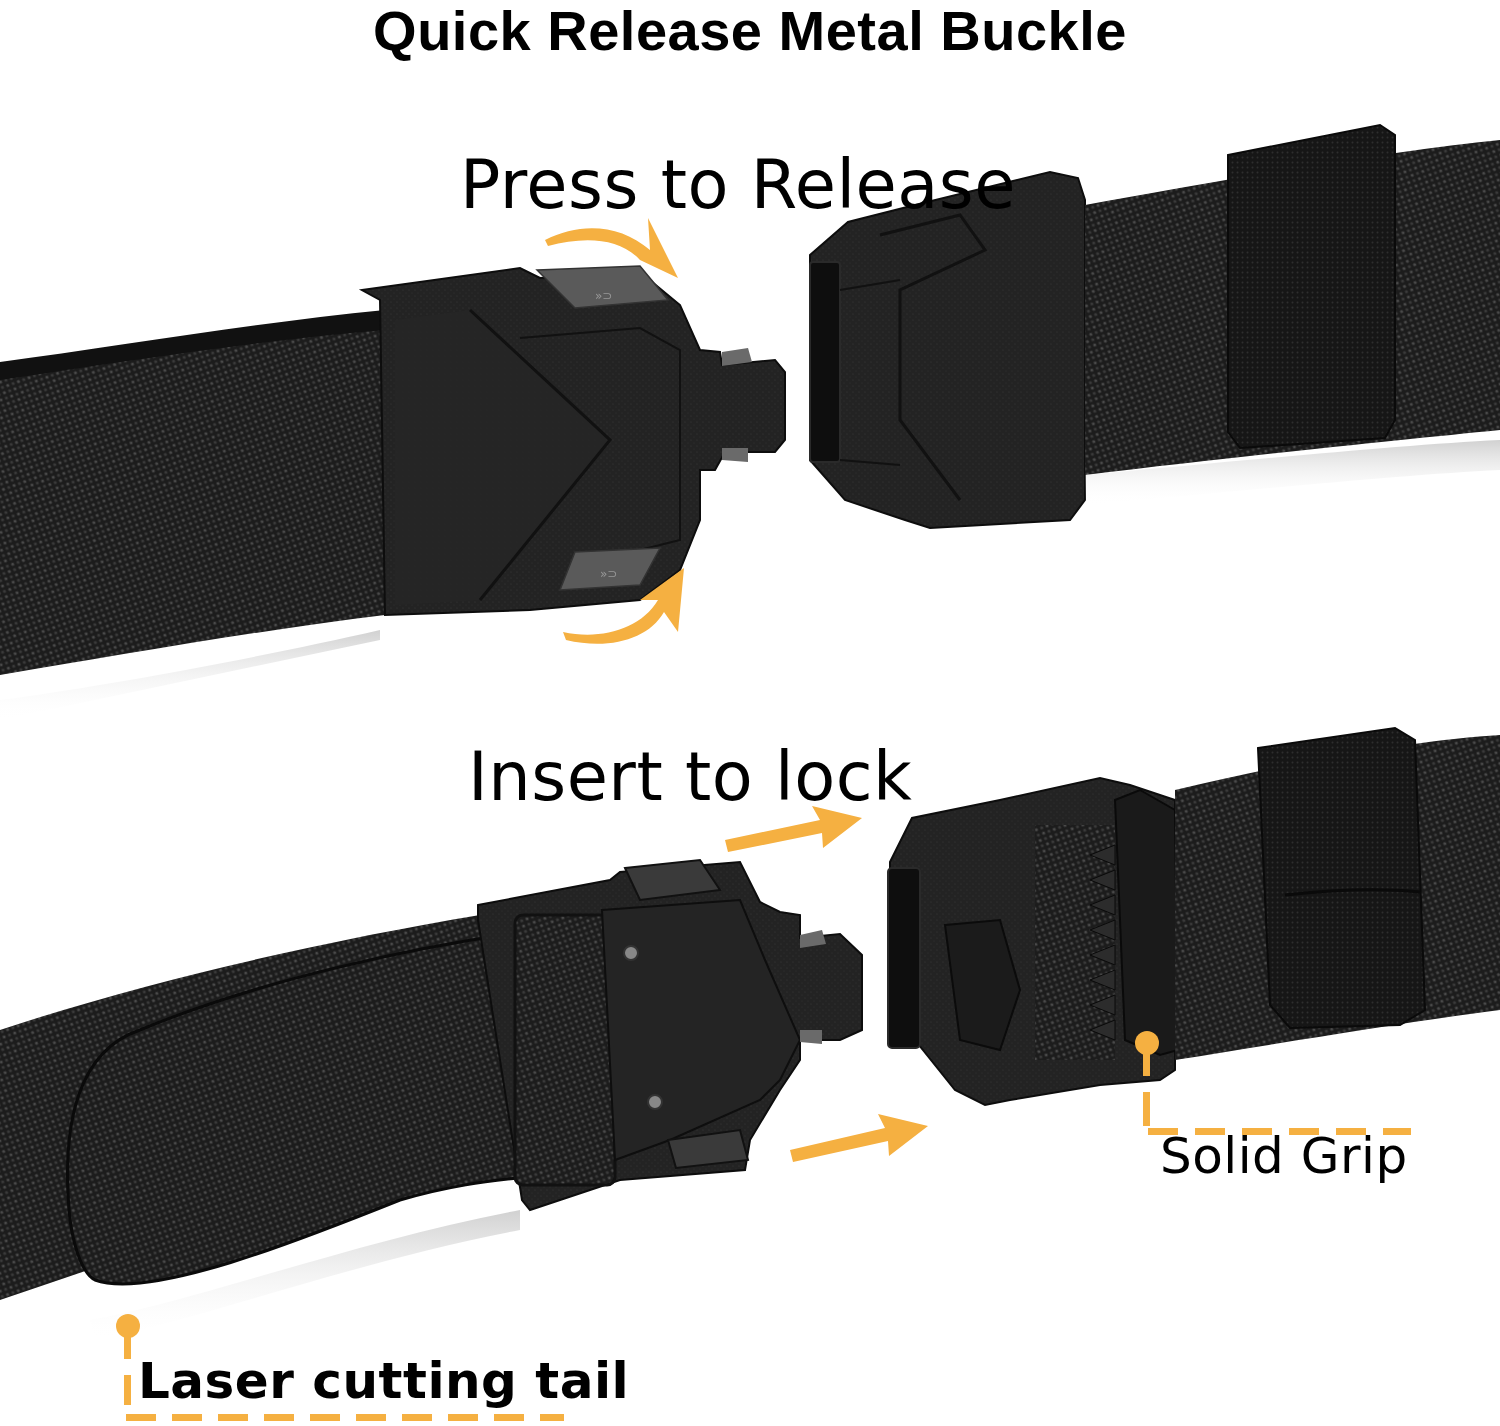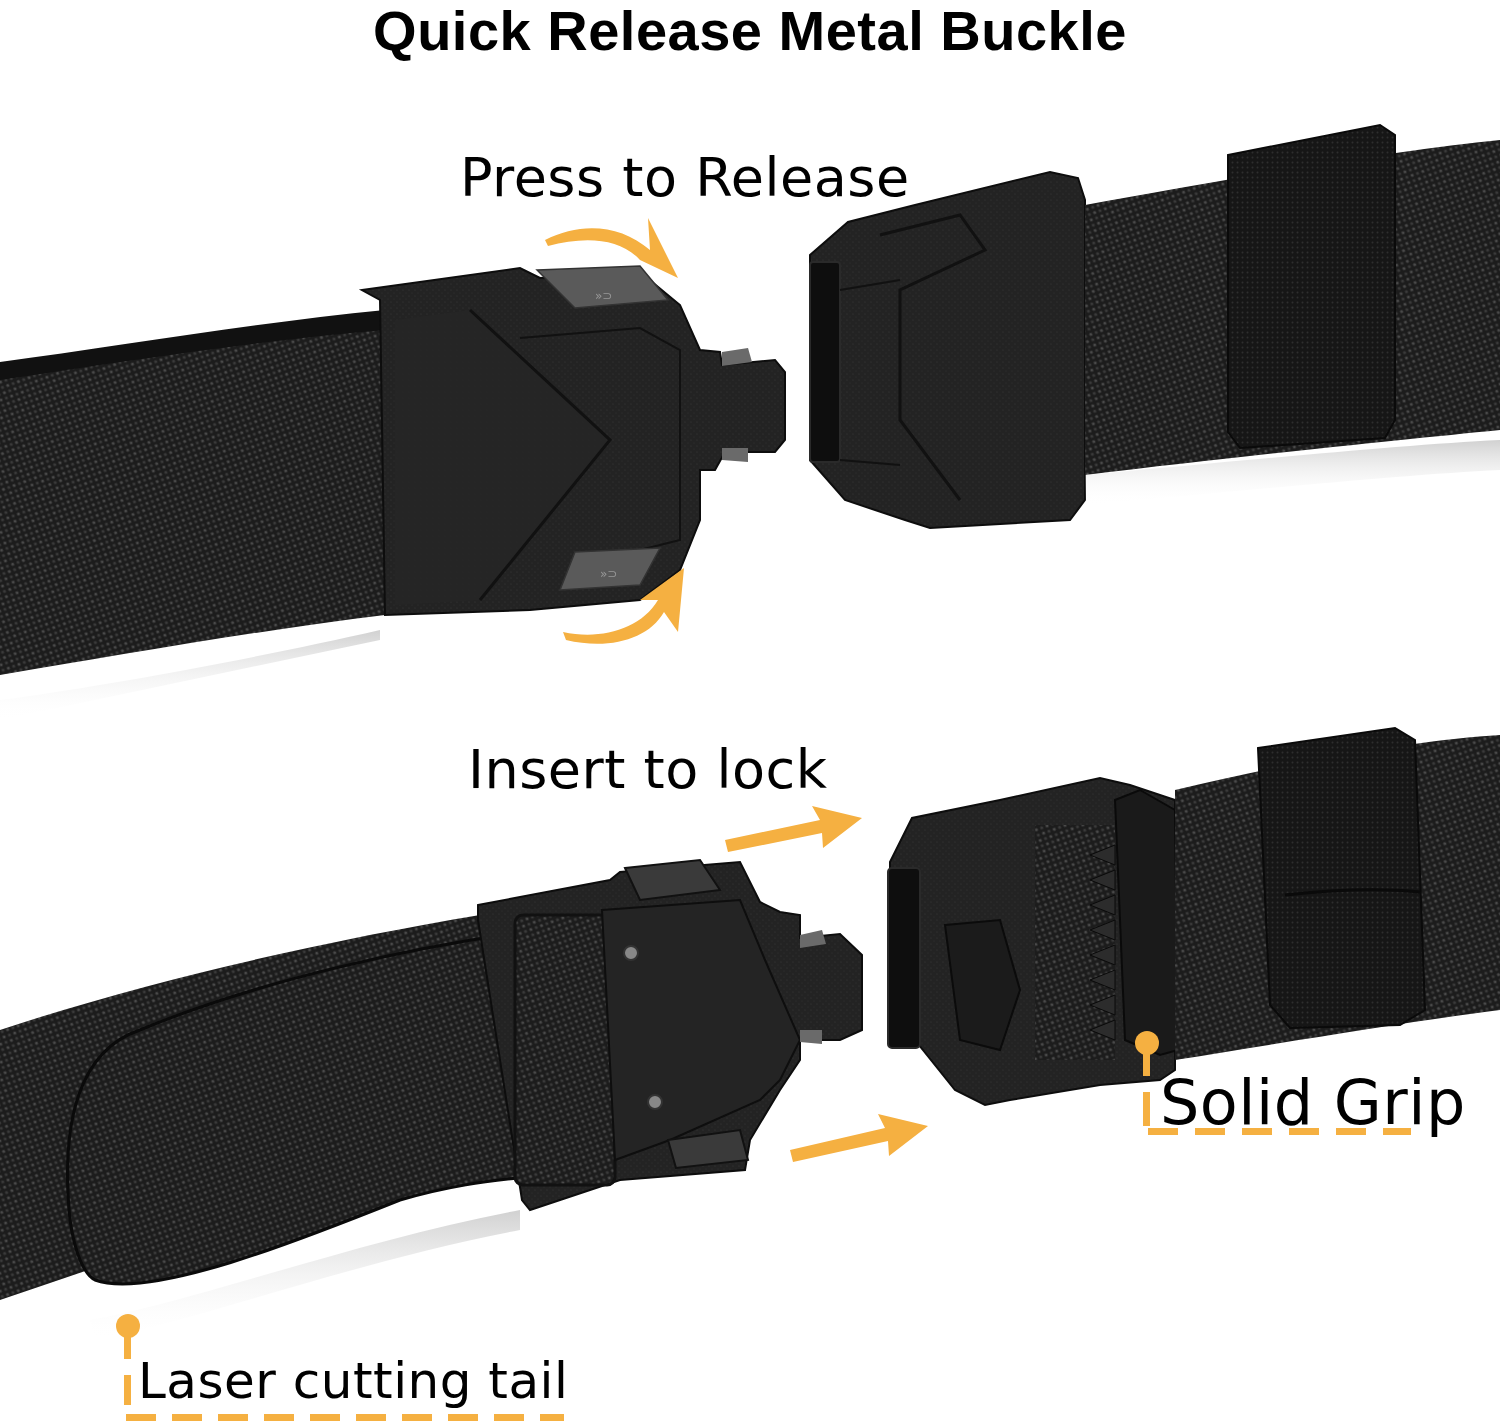--- a/index.html
+++ b/index.html
@@ -2,25 +2,25 @@
 <html><head>
 <meta charset="utf-8">
 <style>
   html, body { margin: 0; padding: 0; background: #ffffff; }
   body { width: 1500px; height: 1426px; position: relative; overflow: hidden;
          font-family: "DejaVu Sans", "Liberation Sans", sans-serif; }
   .title { position: absolute; left: 0; width: 1500px; top: -2px; text-align: center;
            font-family: "Liberation Sans", sans-serif; font-weight: 700; font-size: 56px;
            color: #000; letter-spacing: 0.5px; }
   .label { position: absolute; font-family: "DejaVu Sans", sans-serif; color: #000;
-           font-size: 54px; white-space: nowrap; letter-spacing: 0.5px; }
+           font-size: 67px; white-space: nowrap; letter-spacing: 0.5px; }
   .lbl-press { left: 460px; top: 146px; }
   .lbl-insert { left: 468px; top: 738px; }
-  .lbl-grip { left: 1160px; top: 1066px; font-size: 62px; }
-  .lbl-tail { left: 138px; top: 1352px; font-size: 50px; }
+  .lbl-grip { left: 1160px; top: 1127px; font-size: 50px; }
+  .lbl-tail { left: 138px; top: 1352px; font-size: 50px; font-weight: bold; }
   svg.scene { position: absolute; left: 0; top: 0; }
 </style>
 </head>
 <body>
 
 <div class="title">Quick Release Metal Buckle</div>
 
 <svg class="scene" width="1500" height="1426" viewBox="0 0 1500 1426">
   <defs>
     <pattern id="weave" width="8" height="8" patternUnits="userSpaceOnUse" patternTransform="rotate(25)">

